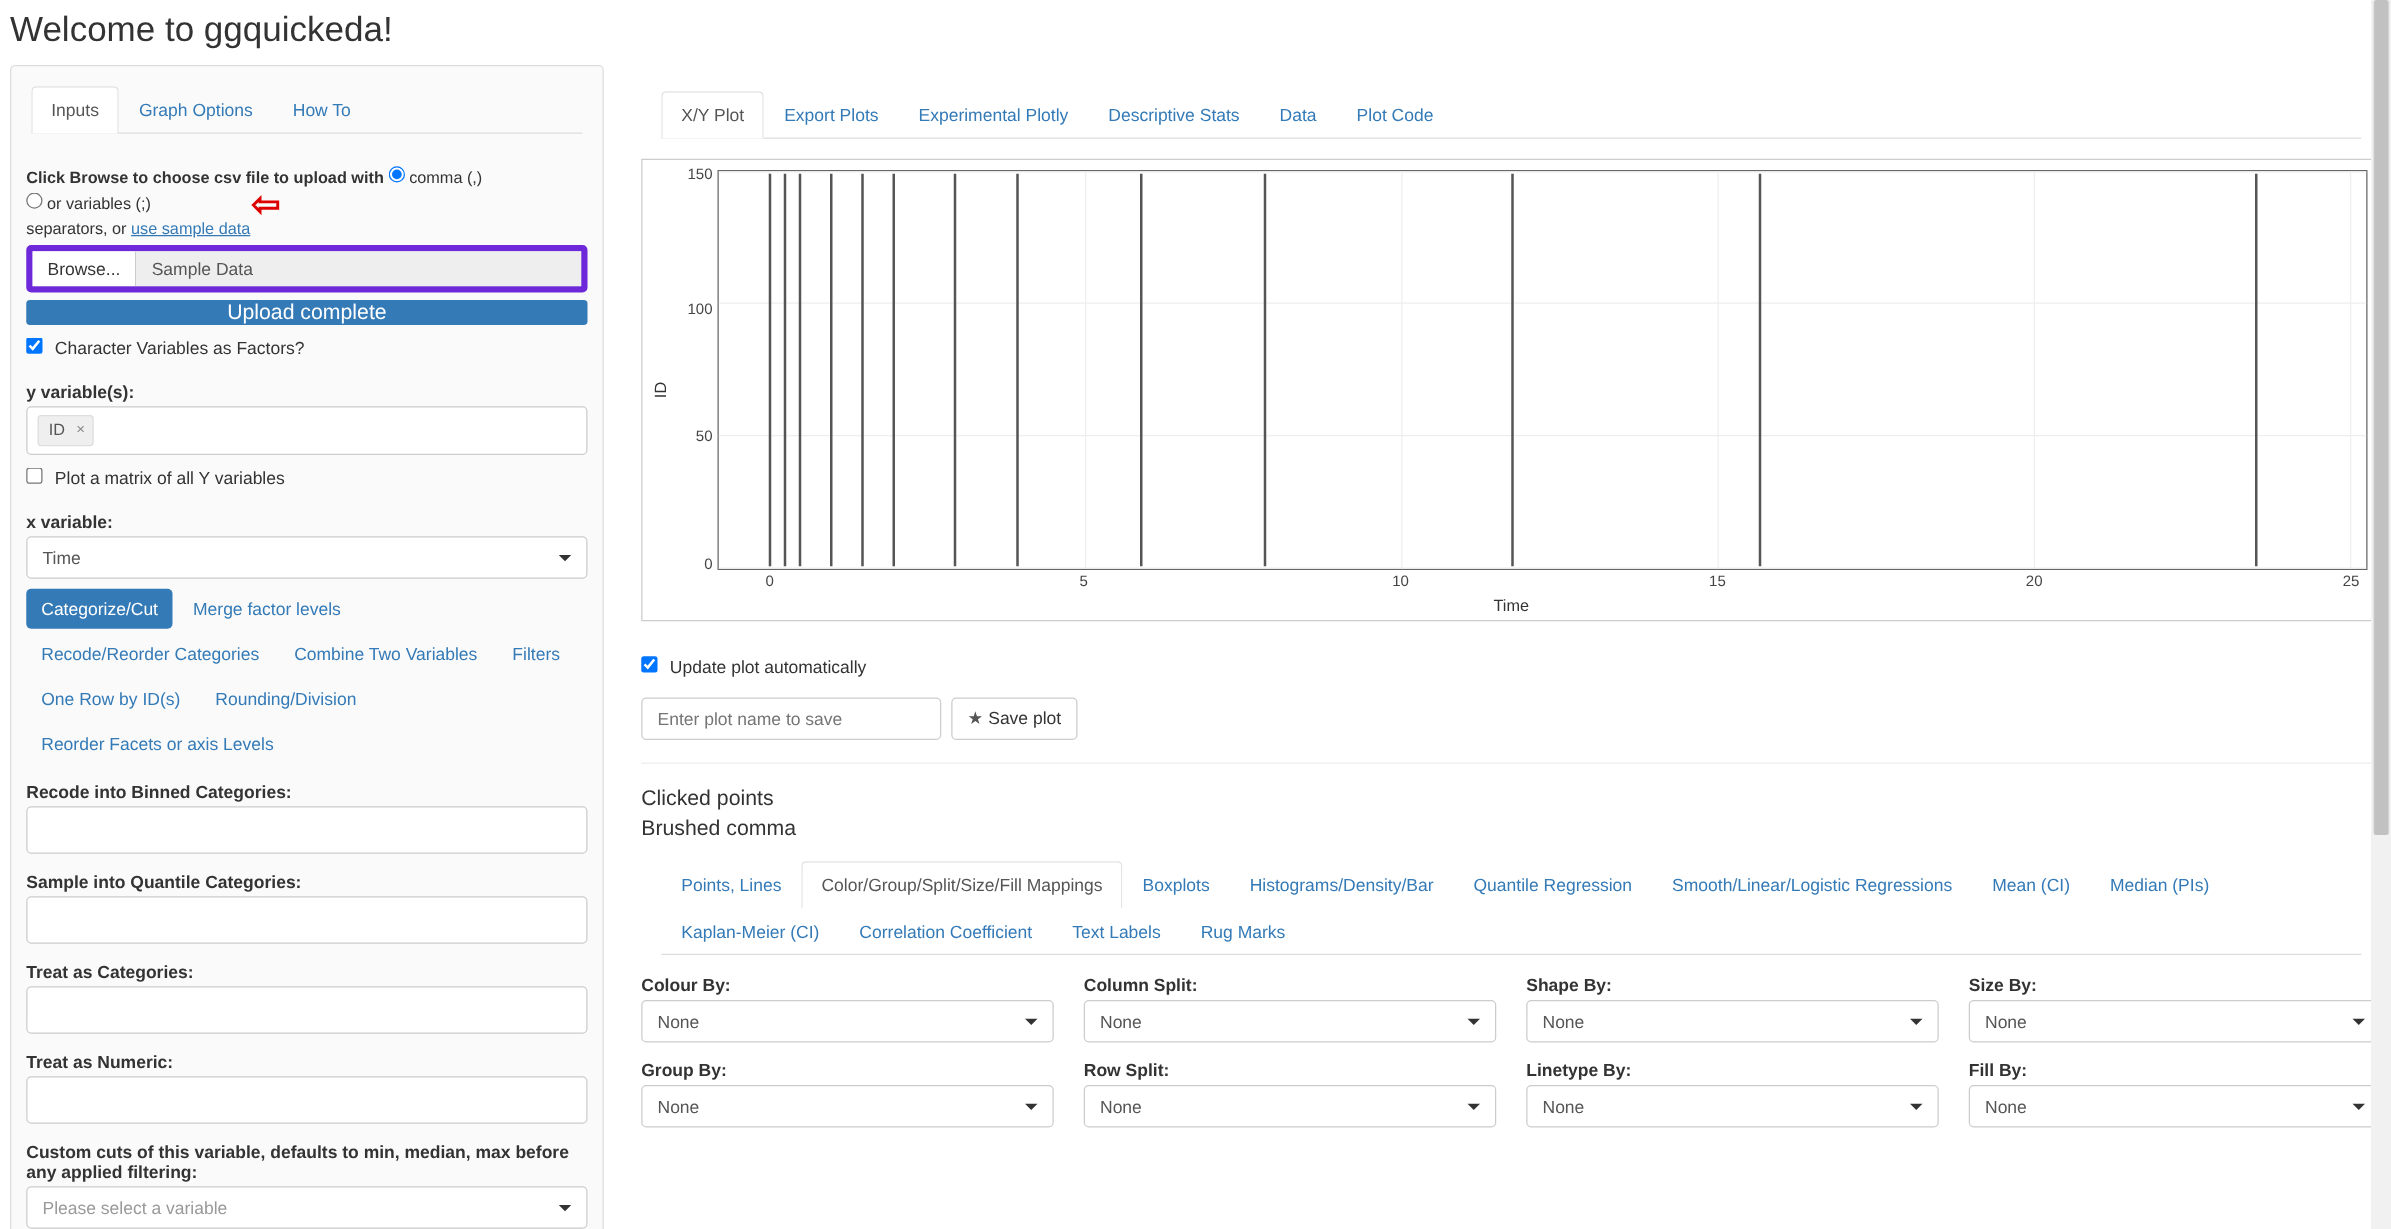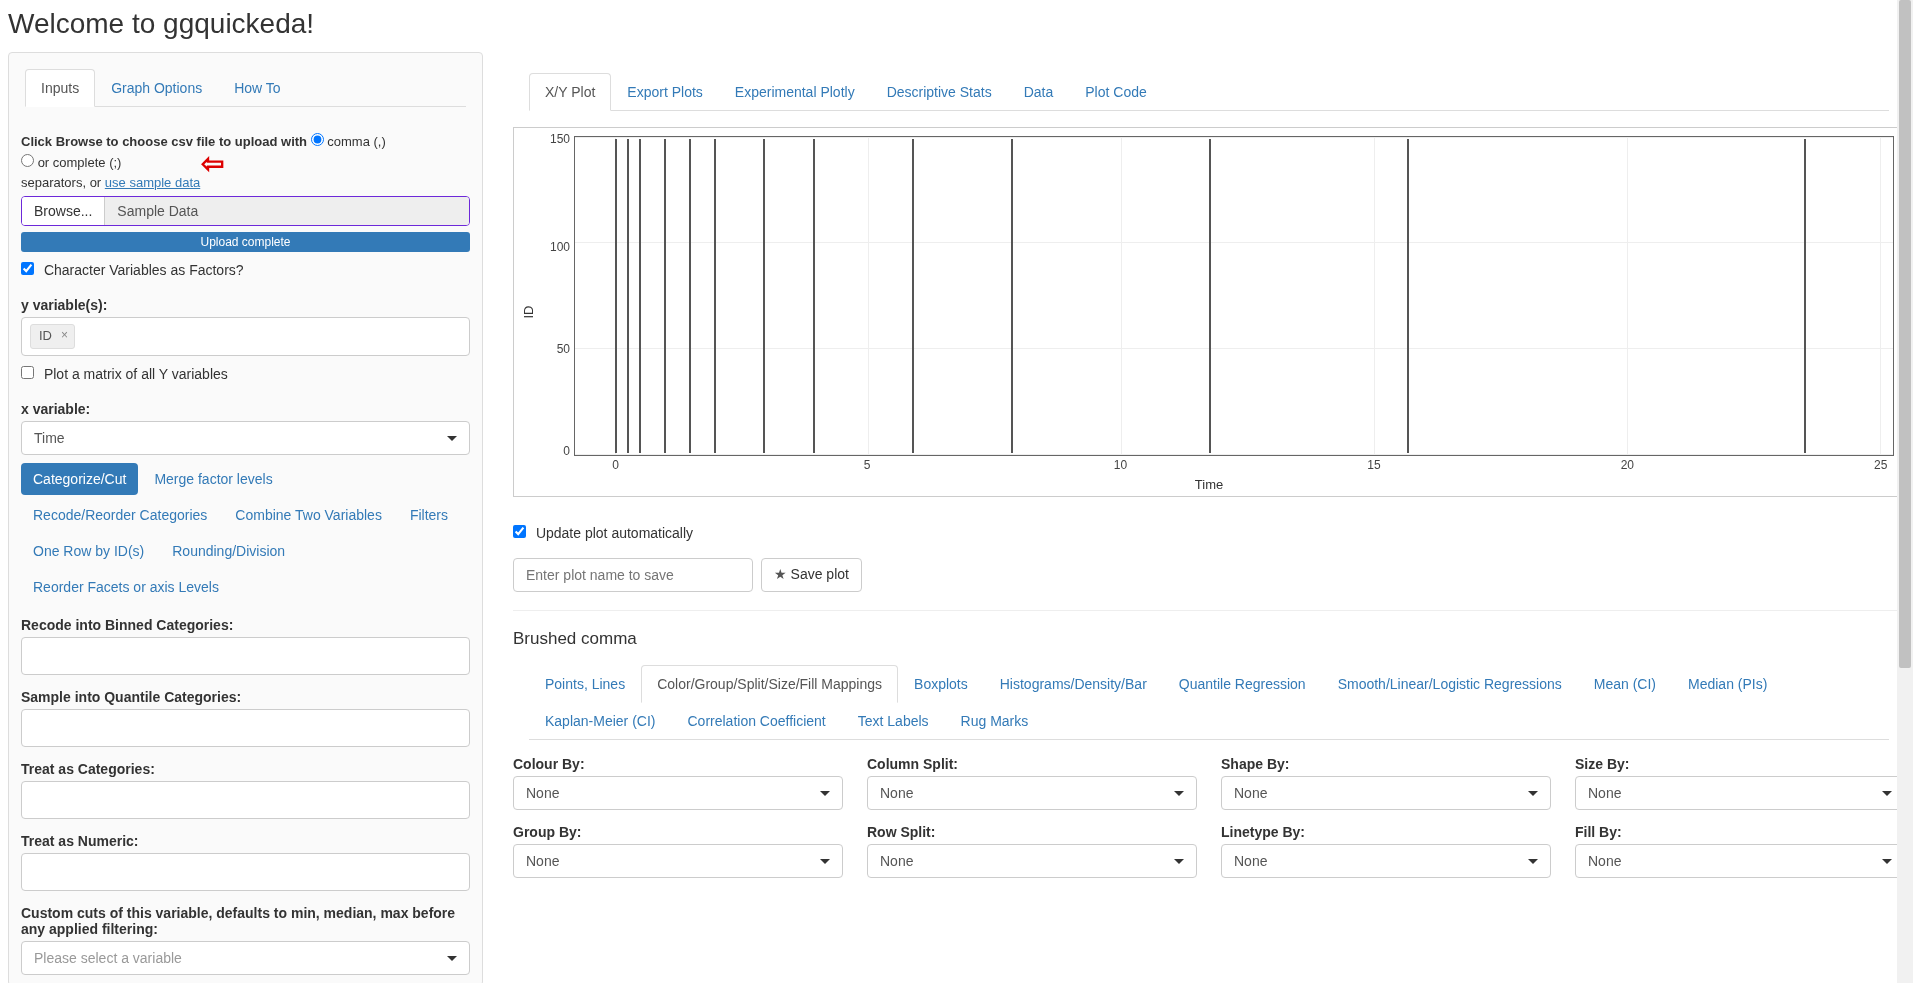--- a/index.html
+++ b/index.html
@@ -27,24 +27,24 @@
 .select-caret::after { content: ""; position: absolute; right: 12px; top: 50%; margin-top: -2px; border: 5px solid transparent; border-top-color: #333; }
 
 .btn { display: inline-block; padding: 6px 12px; font-size: 14px; font-weight: 400; line-height: 1.428; text-align: center; border: 1px solid transparent; border-radius: 4px; cursor: pointer; background: #fff; border-color: #ccc; color: #333; }
 .btn-default { background: #fff; border-color: #ccc; color: #333; }
 .btn-primary-nav { background: #337ab7; border-color: #2e6da4; color: #fff; }
 
 .pill-nav { list-style: none; padding: 0; margin: 8px 0; display: flex; flex-wrap: wrap; gap: 4px; }
 .pill-nav li a { display: block; padding: 8px 12px; color: #337ab7; text-decoration: none; border-radius: 4px; cursor: pointer; }
 .pill-nav li.active a { background: #337ab7; color: #fff; }
 
-.file-row { display: flex; border: 1px solid #6d28d9; border-radius: 4px; overflow: hidden; margin-top: 6px; }
+.file-row { display: flex; border: 5px solid #6d28d9; border-radius: 4px; overflow: hidden; margin-top: 6px; }
 .file-row .browse { padding: 6px 12px; background: #fff; border-right: 1px solid #ccc; }
 .file-row .fname { padding: 6px 12px; background: #eee; flex: 1; color: #555; }
-.progress { height: 20px; background: #337ab7; color: #fff; text-align: center; font-size: 12px; line-height: 20px; border-radius: 3px; margin-top: 6px; }
+.progress { height: 20px; background: #337ab7; color: #fff; text-align: center; font-size: 17px; line-height: 20px; border-radius: 3px; margin-top: 6px; }
 
 .checkbox-row { margin: 10px 0; }
 .checkbox-row input { margin-right: 6px; }
 
 .section-label { font-weight: 700; margin-top: 14px; margin-bottom: 4px; display: block; }
 
 
 .plot-area { border: 1px solid #ccc; background: #fff; position: relative; height: 370px; margin-top: 6px; }
 .plot-panel { position: absolute; left: 60px; right: 10px; top: 8px; bottom: 40px; background: #fff; border: 1px solid #666; }
 .grid-h, .grid-v { position: absolute; background: #eee; }
@@ -88,21 +88,21 @@
       <li>
           <a>How To</a>
         </li>
     </ul>
 
     <div class="tab-content">
       <div class="help-text">
         <b>Click Browse to choose csv file to upload with</b>
         <label style="font-weight:400;"><input type="radio" checked="" style=""> <span>comma (,)</span></label>
         &nbsp;
-        <label style="font-weight:400;"><input type="radio" style=""> <span>or complete (;)</span></label>
+        <label style="font-weight:400;"><input type="radio" style=""> <span>or variables (;)</span></label>
         <br>
         <span>separators, or </span><a class="link">use sample data</a>
         <span class="annotation-arrow" style="left:180px; top:14px;">⇦</span>
       </div>
 
       <div class="file-row">
         <div class="browse">Browse...</div>
         <div class="fname">Sample Data</div>
       </div>
       <div class="progress">Upload complete</div>
@@ -250,20 +250,21 @@
       </label>
     </div>
 
     <div class="save-row">
       <input type="text" class="form-control" placeholder="Enter plot name to save" style="">
       <button class="btn btn-default"><span class="star">★</span><span>Save plot</span></button>
     </div>
 
     <hr class="hr">
 
+    <div style="font-size:17px; color:#333; margin-bottom:4px;">Clicked points</div>
     <div style="font-size:17px; color:#333; margin-bottom:10px;">Brushed comma</div>
 
     <ul class="nav-tabs">
       <li>
           <a>Points, Lines</a>
         </li>
       <li class="active">
           <a>Color/Group/Split/Size/Fill Mappings</a>
         </li>
       <li>

